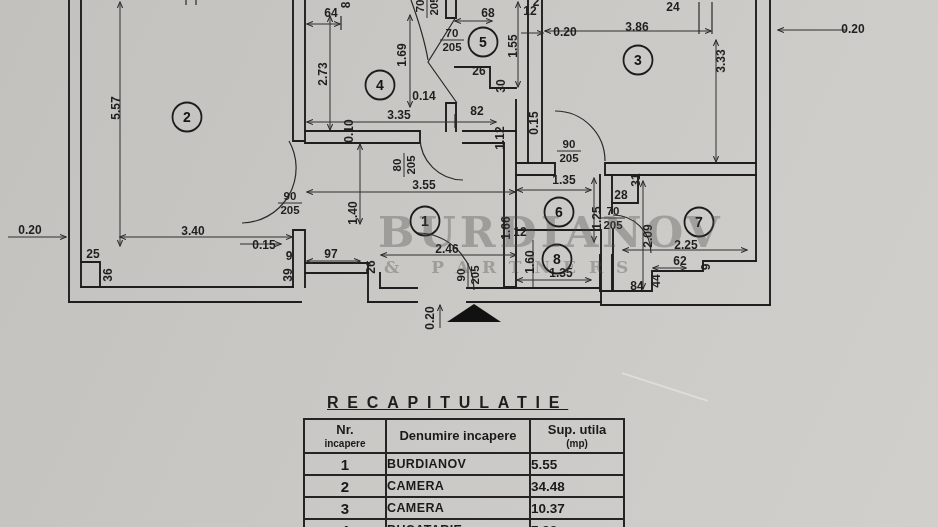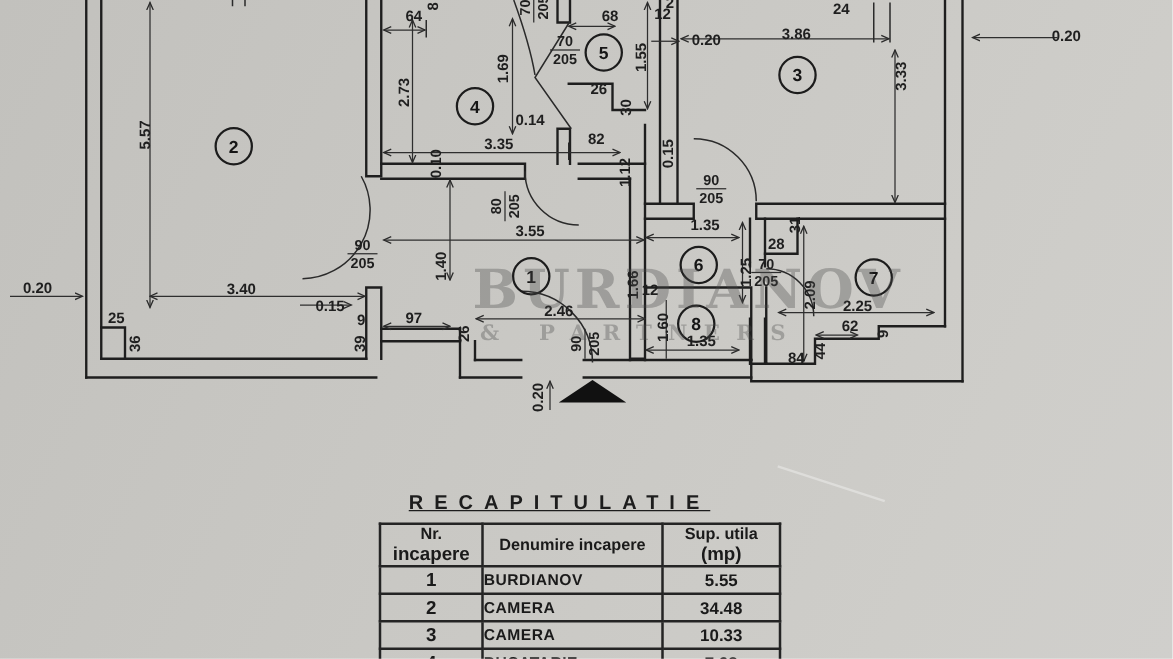--- a/index.html
+++ b/index.html
@@ -26,25 +26,25 @@
   #recap{position:absolute;left:303px;top:394px;width:320px;}
   #recap-title{font-size:16px;font-weight:700;color:#1d1d1d;letter-spacing:.55em;
                margin:0 0 6px 24px;white-space:nowrap;text-decoration:underline;}
   table.recap{border-collapse:collapse;width:318px;table-layout:fixed;
               color:#1a1a1a;}
   table.recap td,table.recap th{border:2px solid #242424;padding:0;}
   th.h1,td.c1{width:80px;margin-top:46px;}
   th.h2,td.c2{width:142px;}
   th.h3,td.c3{width:92px;}
   th{font-weight:700;font-size:13px;line-height:1.15;height:32px;}
-  th .sub{font-size:15px;font-weight:700;}
+  th .sub{font-size:10px;font-weight:700;}
   td{height:20px;font-size:13.5px;font-weight:700;}
   td.c1{text-align:center;font-size:15px;}
   td.c2{padding-left:9px;font-size:12.5px;letter-spacing:.4px;}
-  td.c3{text-align:center;padding-right:14px;}
+  td.c3{text-align:left;padding-right:14px;}
   #crease{position:absolute;left:620px;top:386px;width:90px;height:2px;
           background:rgba(255,255,255,0.35);transform:rotate(18deg);}
 </style>
 </head>
 <body>
 
 <div id="page">
 
   <svg id="plan-svg" width="938" height="360" viewBox="0 0 938 360">
     <defs>
@@ -281,21 +281,21 @@
             <td class="c3">5.55</td>
           </tr>
           <tr>
             <td class="c1">2</td>
             <td class="c2">CAMERA</td>
             <td class="c3">34.48</td>
           </tr>
           <tr>
             <td class="c1">3</td>
             <td class="c2">CAMERA</td>
-            <td class="c3">10.33</td>
+            <td class="c3">10.37</td>
           </tr>
           <tr>
             <td class="c1">4</td>
             <td class="c2">BUCATARIE</td>
             <td class="c3">7.98</td>
           </tr>
         </tbody>
     </table>
   </div>
 

